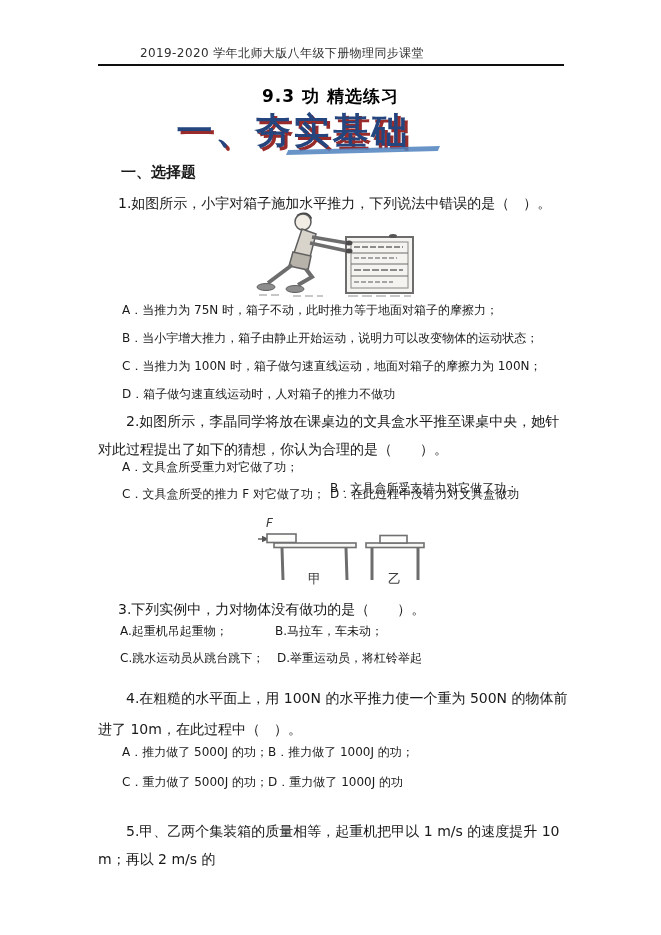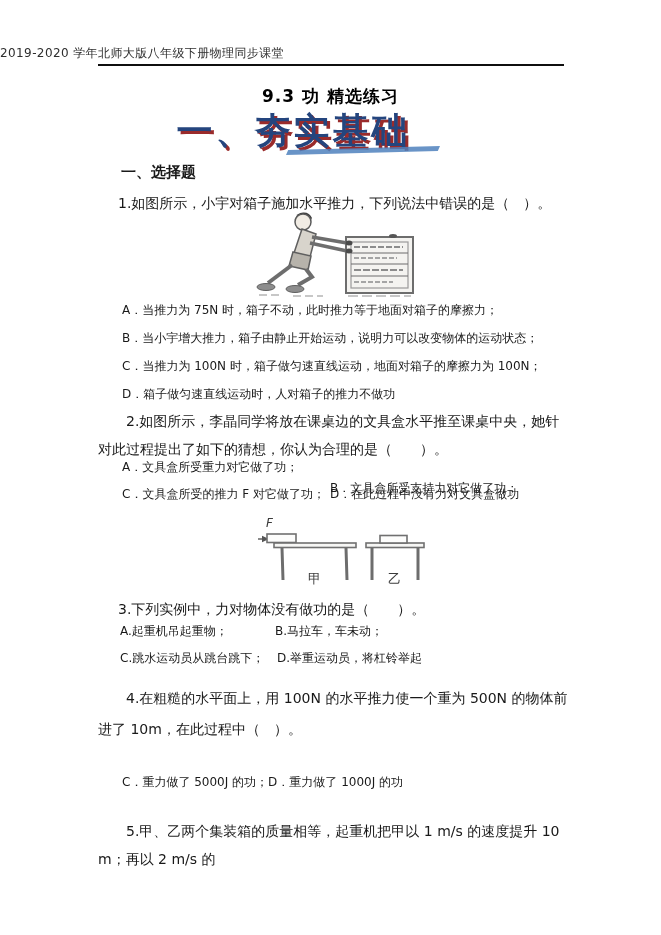--- a/index.html
+++ b/index.html
@@ -1,21 +1,21 @@
 <!DOCTYPE html>
 <html><head>
 <meta charset="utf-8">
 <style>
   html,body{margin:0;padding:0;background:#e9e9e9;}
   .page{
     position:relative;width:661px;height:935px;margin:0 auto;background:#ffffff;
     font-family:"DejaVu Sans","Liberation Sans",sans-serif;color:#191919;overflow:hidden;
   }
   .abs{position:absolute;}
-  .hdr{top:45px;left:0;width:564px;font-size:12px;color:#2e2e2e;letter-spacing:.4px;}
+  .hdr{top:45px;left:0;width:564px;text-align:center;font-size:12px;color:#2e2e2e;letter-spacing:.4px;}
   .rule{top:64px;left:98px;width:466px;height:0;border-top:2px solid #0f0f0f;}
   .doc-title{top:85px;left:0;width:661px;text-align:center;font-size:17px;font-weight:bold;color:#000000;letter-spacing:1px;}
   .banner{top:106px;left:0;width:587px;text-align:center;font-size:36px;font-weight:bold;
           color:#24457e;text-shadow:3px 3px 0 #9a2b2b;letter-spacing:3px;line-height:50px;}
   .banner-streak{top:148px;left:288px;width:150px;height:5px;background:#4f81bd;
           transform:skewX(-25deg) rotate(-1.5deg);opacity:.85;}
   .sec-head{top:163px;left:121px;font-size:15px;font-weight:bold;}
   .stem{font-size:14px;line-height:28px;}
   .opt{font-size:12px;white-space:nowrap;}
   .q1s{top:189px;left:118px;width:460px;}
@@ -119,17 +119,18 @@
     </svg>
   </div>
 
   <div class="abs stem q3s">3.下列实例中，力对物体没有做功的是（　　）。</div>
   <div class="abs opt q3a">A.起重机吊起重物；</div>
   <div class="abs opt q3b">B.马拉车，车未动；</div>
   <div class="abs opt q3c">C.跳水运动员从跳台跳下；</div>
   <div class="abs opt q3d">D.举重运动员，将杠铃举起</div>
 
   <div class="abs stem q4s">4.在粗糙的水平面上，用 100N 的水平推力使一个重为 500N 的物体前进了 10m，在此过程中（　）。</div>
+  <div class="abs opt q4ab">A．推力做了 5000J 的功；B．推力做了 1000J 的功；</div>
   <div class="abs opt q4cd">C．重力做了 5000J 的功；D．重力做了 1000J 的功</div>
 
   <div class="abs stem q5s">5.甲、乙两个集装箱的质量相等，起重机把甲以 1 m/s 的速度提升 10 m；再以 2 m/s 的</div>
 
 </div>
 
 </body></html>

